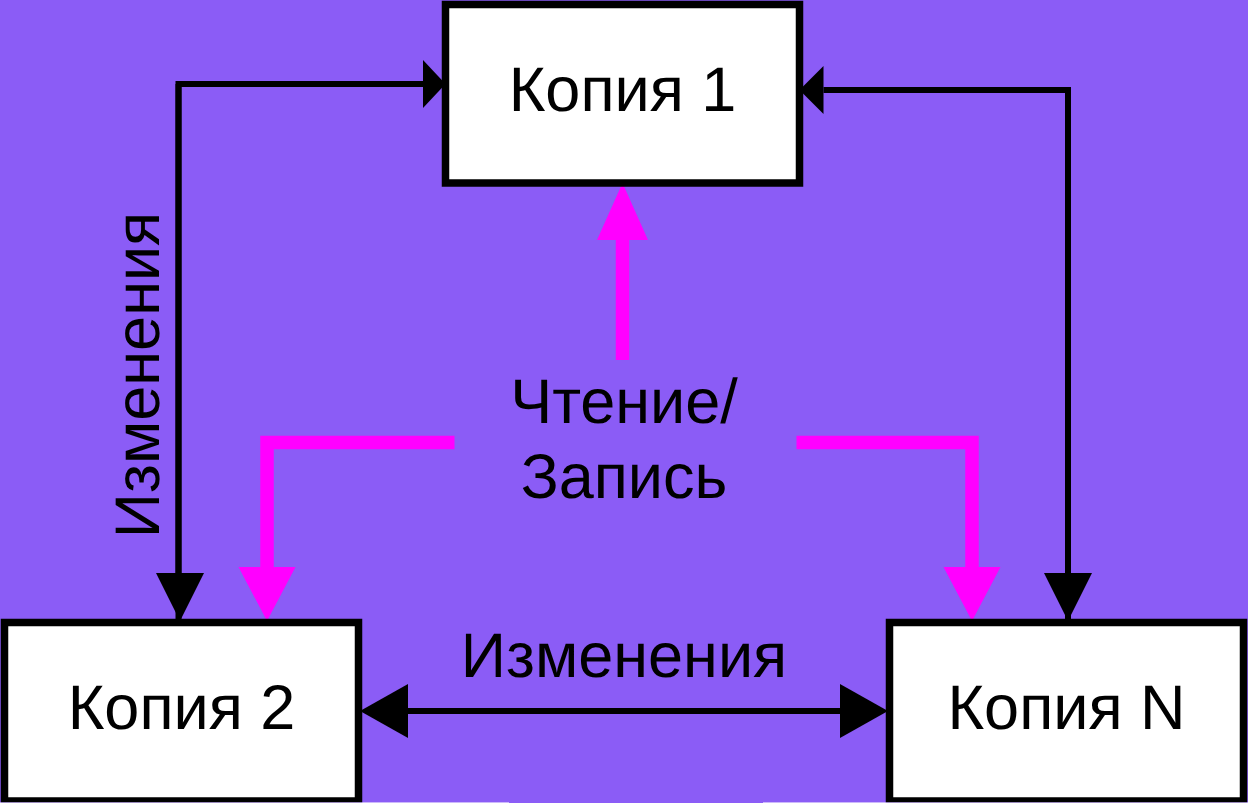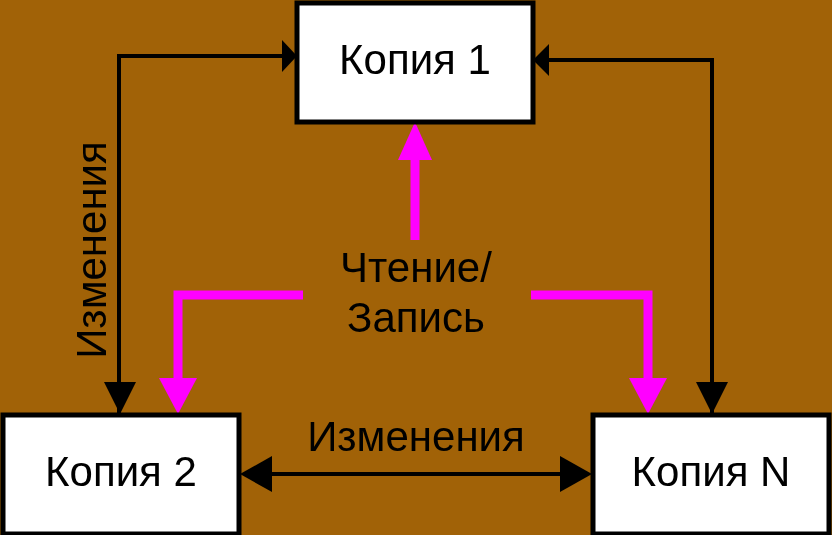--- a/index.html
+++ b/index.html
@@ -7,21 +7,21 @@
     padding: 0;
     background: #ffffff;
   }
   body {
     font-family: "Liberation Sans", "DejaVu Sans", sans-serif;
   }
   #diagram-root {
     position: relative;
     width: 832px;
     height: 535px;
-    background: #a16207;
+    background: #8b5cf6;
     overflow: hidden;
   }
   #diagram-svg {
     position: absolute;
     left: 0;
     top: 0;
     width: 832px;
     height: 535px;
     display: block;
   }

